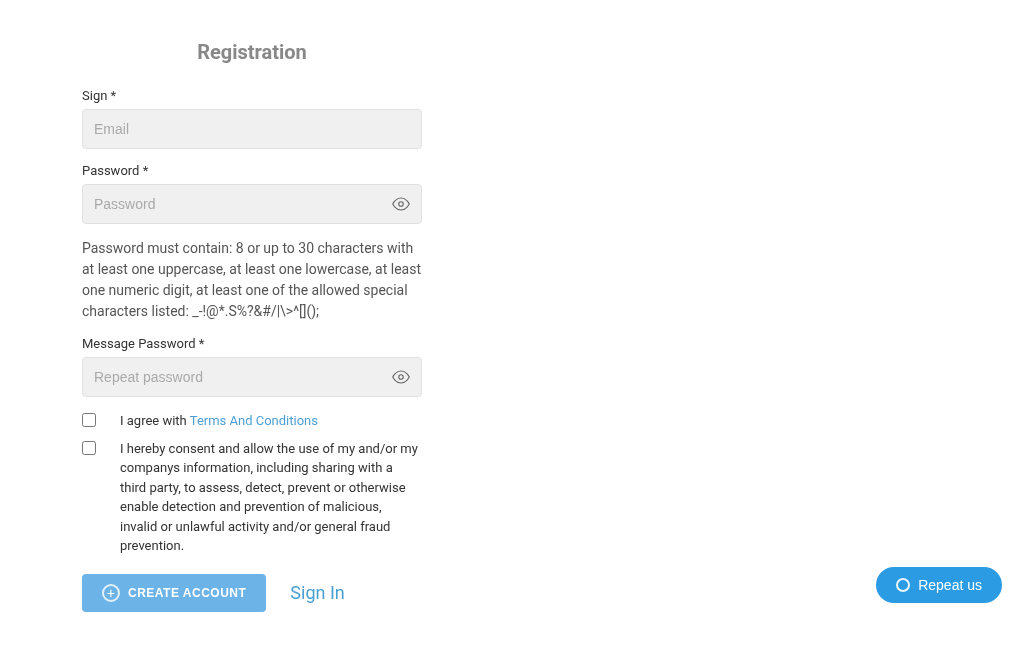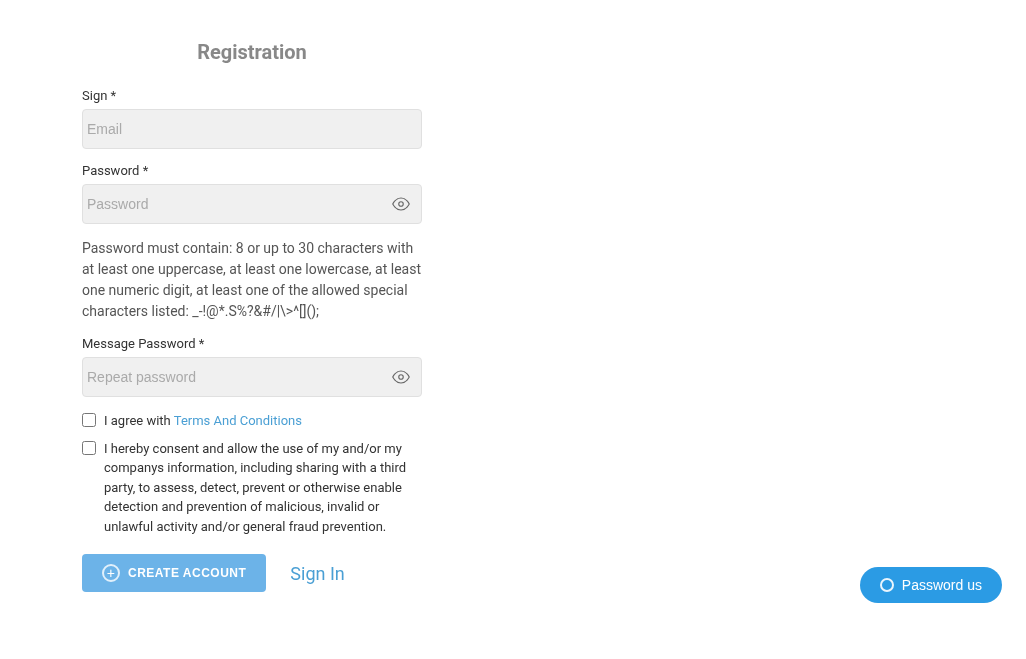--- a/index.html
+++ b/index.html
@@ -50,21 +50,21 @@
       position: relative;
       margin-bottom: 6px;
     }
 
     .form-input {
       width: 100%;
       height: 40px;
       background: #f0f0f0;
       border: 1px solid #e0e0e0;
       border-radius: 4px;
-      padding: 0 40px 0 4px;
+      padding: 0 40px 0 11px;
       font-size: 14px;
       color: #a16207;
       outline: none;
     }
 
     .form-input::placeholder {
       color: #aaa;
     }
 
     .eye-icon {
@@ -96,21 +96,21 @@
       font-size: 14px;
       color: #555;
       line-height: 1.5;
       margin-bottom: 14px;
     }
 
     .checkbox-group {
       margin-bottom: 8px;
       display: flex;
       align-items: flex-start;
-      gap: 8px;
+      gap: 24px;
     }
 
     .checkbox-group input[type="checkbox"] {
       margin-top: 2px;
       width: 14px;
       height: 14px;
       flex-shrink: 0;
       cursor: pointer;
       accent-color: #4a90d9;
     }
@@ -261,16 +261,16 @@
         <span class="plus-icon">+</span>
         <span>CREATE ACCOUNT</span>
       </button>
       <a href="#" class="sign-in-link">Sign In</a>
     </div>
 
   </div>
 
   <button class="message-btn">
     <span class="dot-icon"></span>
-    <span>Password us</span>
+    <span>Repeat us</span>
   </button>
 
 </div>
 
 </body></html>

